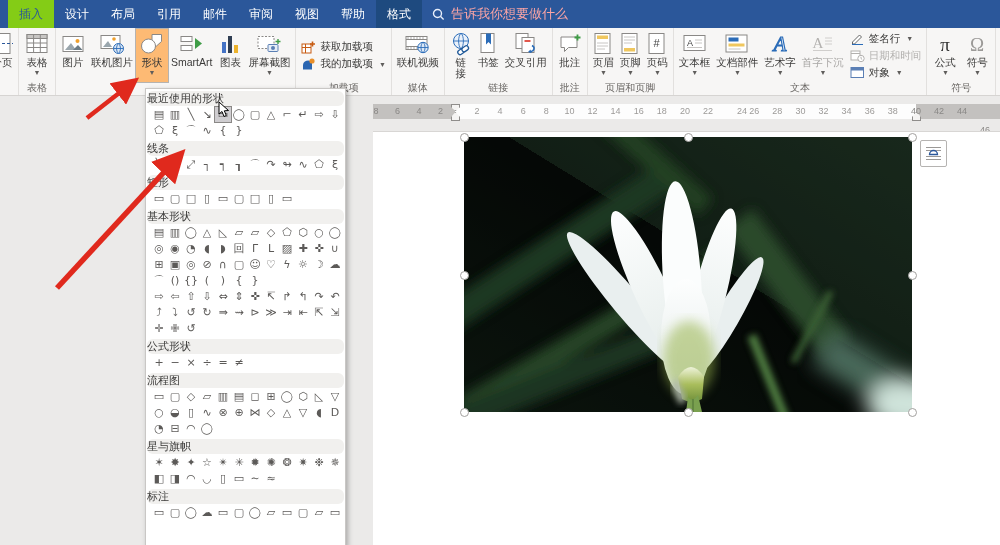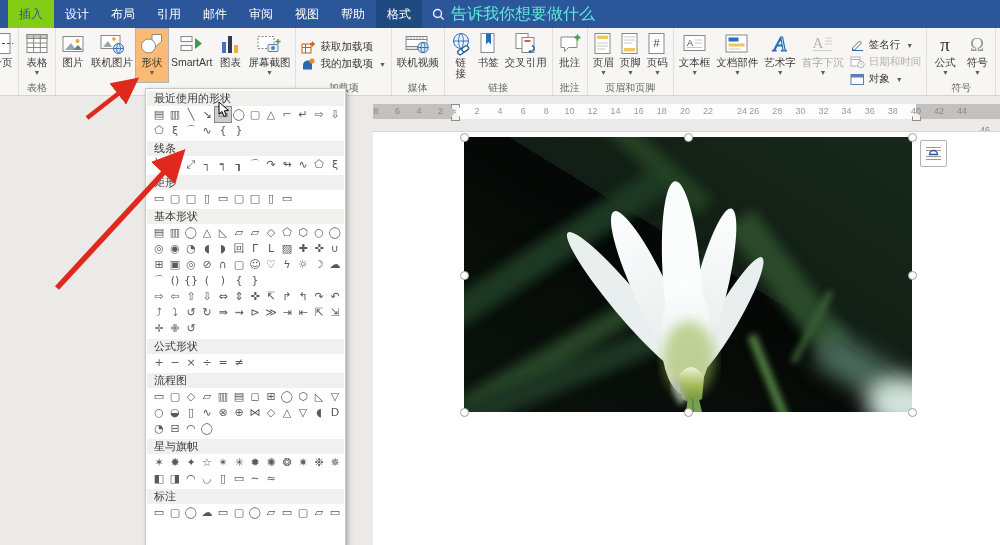--- a/index.html
+++ b/index.html
@@ -4,21 +4,21 @@
 <style>
   html,body{margin:0;padding:0;}
   body{width:1000px;height:545px;overflow:hidden;position:relative;
        font-family:"Liberation Sans","DejaVu Sans",sans-serif;
        background:#ebeae9;-webkit-font-smoothing:antialiased;}
   
   .titlebar{height:28px;background:#2b579a;display:flex;align-items:stretch;padding-left:8px;position:relative;z-index:10;}
   .tab{color:#fff;font-size:12px;display:flex;align-items:center;padding:0 11px;cursor:default;white-space:nowrap;}
   .tab.active{background:#84cc16;color:#2b579a;}
   .tab.contextual{background:#1e4a7f;}
-  .tellme{display:flex;align-items:center;color:#5eead4;font-size:16px;margin-left:10px;gap:6px;}
+  .tellme{display:flex;align-items:center;color:#fca5a5;font-size:13px;margin-left:10px;gap:6px;}
   
   .ribbon{height:67px;background:#f7f6f5;border-bottom:1px solid #d6d4d2;display:flex;align-items:stretch;position:relative;z-index:5;overflow:hidden;}
   .rgroup{display:flex;flex-direction:column;border-right:1px solid #e2e0de;padding:1px 2px 0 2px;position:relative;}
   .rgroup.partial{margin-left:-14px;}
   .rbuttons{display:flex;flex:1;align-items:stretch;}
   .glabel{font-size:10px;color:#696663;text-align:center;height:13px;line-height:12px;white-space:nowrap;}
   .btn{display:flex;flex-direction:column;align-items:center;justify-content:flex-start;padding:2px 3px 0 3px;font-size:10.5px;color:#3b3a39;white-space:nowrap;}
   .btn .bicon{height:26px;display:flex;align-items:center;justify-content:center;}
   .btn .blbl{line-height:11px;text-align:center;}
   .btn .barr{font-size:7px;color:#5f5d5b;line-height:7px;margin-top:1px;}
@@ -37,21 +37,21 @@
   .indent{position:absolute;width:9px;height:7px;background:#f5f4f3;box-shadow:0 0 0 1px #8f8d8b inset;}
   .ind-first{clip-path:polygon(0 0,100% 0,100% 45%,50% 100%,0 45%);}
   .ind-hang{clip-path:polygon(50% 0,100% 55%,100% 100%,0 100%,0 55%);}
   .page{position:absolute;left:373px;top:35px;width:627px;height:414px;background:#fff;border-top:1px solid #d8d6d4;}
   .picture{position:absolute;left:464px;top:41px;width:448px;height:275px;}
   .handle{position:absolute;width:7px;height:7px;border-radius:50%;background:#fff;border:1px solid #a2a09e;z-index:4;}
   .layoutbtn{position:absolute;left:920px;top:44px;width:25px;height:25px;background:#fff;border:1px solid #b5b3b1;border-radius:2px;display:flex;align-items:center;justify-content:center;z-index:4;}
   
   .shapesmenu{position:absolute;left:145px;top:88px;width:199px;height:457px;background:#fff;
       border:1px solid #c9c7c5;box-shadow:2px 2px 5px rgba(0,0,0,.28);z-index:40;overflow:hidden;}
-  .smhead{background:#f1f0ee;color:#3b3a39;font-size:11px;line-height:15px;height:15px;padding-left:7px;margin:2px 1px 1px 1px;}
+  .smhead{background:#f1f0ee;color:#3b3a39;font-size:11px;line-height:15px;height:15px;margin:2px 1px 1px 1px;border-radius:6px;}
   .smrow{padding:0 0 0 5px;height:16px;display:flex;}
   .smcell{width:16px;height:15px;display:flex;align-items:center;justify-content:center;
       font-size:11px;line-height:15px;color:#5c5a58;font-family:"DejaVu Sans",sans-serif;}
   .smcell.sel{background:#cfcdd0;outline:1px solid #8a8886;}
   .overlay{position:absolute;left:0;top:0;width:1000px;height:545px;pointer-events:none;z-index:80;}
   .cursor{position:absolute;left:218px;top:101px;z-index:60;pointer-events:none;}
 </style>
 </head>
 <body>
 
@@ -384,20 +384,21 @@
               <svg width="15" height="13">
                 <rect x="1" y="1.5" width="12.5" height="10" fill="#fff" stroke="#5b7fb4"></rect>
                 <rect x="1" y="1.5" width="12.5" height="3" fill="#5b7fb4"></rect>
               </svg>
             </span>
             <span>对象</span>
             <span class="sarr">▼</span>
           </div>
         </div>
       </div>
+      <div class="glabel">文本</div>
     </div>
     <div class="rgroup">
       <div class="rbuttons">
         <div class="btn">
           <span class="bicon">
             <svg width="26" height="24">
               <text x="13" y="18.5" font-size="19" text-anchor="middle" fill="#333" font-family="serif">π</text>
             </svg>
           </span>
           <span class="blbl">公式</span>

